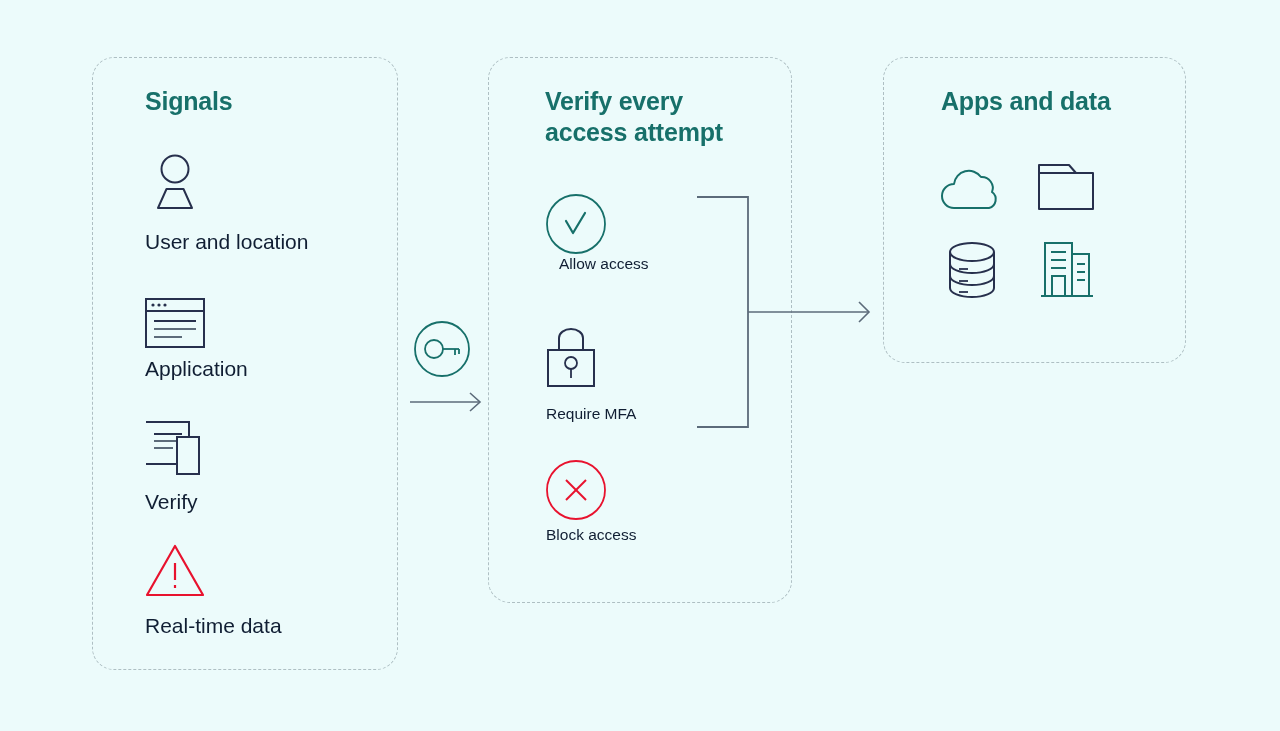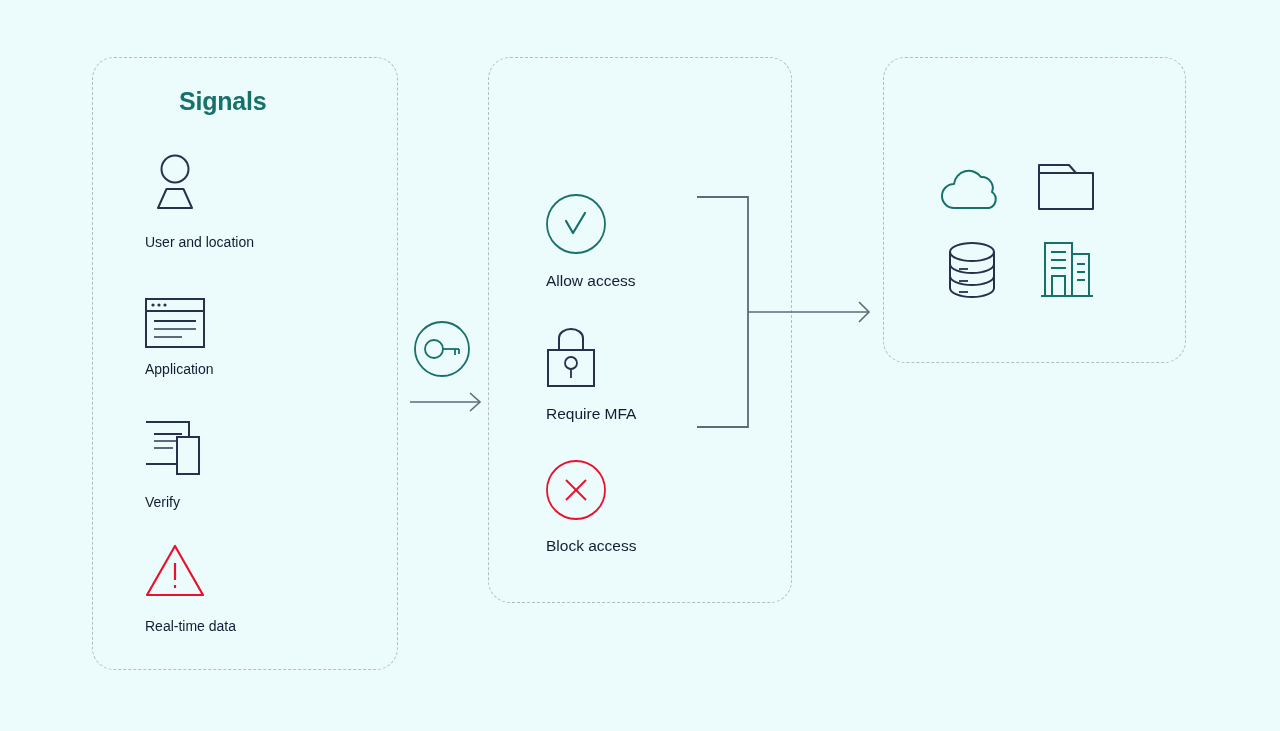--- a/index.html
+++ b/index.html
@@ -34,34 +34,33 @@
   #panel-apps      { left: 883px; top: 57px; width: 303px; height: 306px; }
 
   .panel-title {
     position: absolute;
     color: #17706a;
     font-size: 25px;
     font-weight: 600;
     line-height: 31px;
     letter-spacing: -0.2px;
     white-space: pre-line;
-    margin-left: 34px;
   }
   #title-signals { left: 145px; top: 86px; }
   #title-verify  { left: 545px; top: 86px; }
   #title-apps    { left: 941px; top: 86px; }
 
   
   .signal-item { position: absolute; }
   .signal-icon { position: absolute; left: 0; top: 0; }
   .signal-label {
     position: absolute;
     left: 1px;
     color: #101e33;
-    font-size: 14px;
+    font-size: 21px;
     line-height: 20px;
     white-space: nowrap;
   }
 
   #signal-0 { left: 144px; top: 152px; }
   #signal-1 { left: 144px; top: 297px; }
   #signal-2 { left: 144px; top: 420px; }
   #signal-3 { left: 144px; top: 543px; }
 
   #signal-0 .signal-label { top: 80px; }
@@ -75,23 +74,23 @@
     position: absolute;
     left: 1px;
     color: #101e33;
     font-size: 15.5px;
     line-height: 20px;
     white-space: nowrap;
   }
   #decision-0 { left: 545px; top: 193px; }
   #decision-1 { left: 545px; top: 328px; }
   #decision-2 { left: 545px; top: 459px; }
-  #decision-0 .decision-label { top: 78px; }
+  #decision-0 .decision-label { top: 61px; margin-left: 13px; }
   #decision-1 .decision-label { top: 76px; }
-  #decision-2 .decision-label { top: 77px; }
+  #decision-2 .decision-label { top: 66px; }
 
   
   .app-icon { position: absolute; }
   #app-0 { left: 941px; top: 162px; }
   #app-1 { left: 1036px; top: 162px; }
   #app-2 { left: 941px; top: 240px; }
   #app-3 { left: 1036px; top: 240px; }
 
   
   .connector { position: absolute; }
@@ -170,20 +169,22 @@
   </div>
 
   <div class="connector" id="arrow-left">
     <svg width="76" height="20" viewBox="0 0 76 20">
       <line x1="0" y1="10" x2="70" y2="10" stroke="#5c6b7a" stroke-width="1.6"></line>
       <polyline points="60,1 70,10 60,19" fill="none" stroke="#5c6b7a" stroke-width="1.6"></polyline>
     </svg>
   </div>
 
   <div class="panel" id="panel-verify"></div>
+  <div class="panel-title" id="title-verify">Verify every
+access attempt</div>
 
   <div class="decision-item" id="decision-0">
     <span class="signal-icon">
       <svg width="62" height="62" viewBox="0 0 62 62">
         <circle cx="31" cy="31" r="29" fill="none" stroke="#17706a" stroke-width="1.8"></circle>
         <polyline points="21,28 28,40 40,20" fill="none" stroke="#17706a" stroke-width="2.2" stroke-linejoin="round" stroke-linecap="round"></polyline>
       </svg>
     </span>
     <span class="decision-label">Allow access</span>
   </div>
@@ -213,20 +214,21 @@
 
   <div class="connector" id="bracket">
     <svg width="190" height="240" viewBox="0 0 190 240">
       <polyline points="0,5 51,5 51,235 0,235" fill="none" stroke="#5c6b7a" stroke-width="1.8"></polyline>
       <line x1="51" y1="120" x2="172" y2="120" stroke="#5c6b7a" stroke-width="1.6"></line>
       <polyline points="162,110 172,120 162,130" fill="none" stroke="#5c6b7a" stroke-width="1.6"></polyline>
     </svg>
   </div>
 
   <div class="panel" id="panel-apps"></div>
+  <div class="panel-title" id="title-apps">Apps and data</div>
 
   <div class="app-icon" id="app-0">
     <svg width="62" height="52" viewBox="0 0 62 52">
       <path d="M13 46 A12 12 0 0 1 13 22 A15 15 0 0 1 40 15 A11 11 0 0 1 51 30 A9 9 0 0 1 48 46 Z" fill="none" stroke="#17706a" stroke-width="2" stroke-linejoin="round"></path>
     </svg>
   </div>
 
   <div class="app-icon" id="app-1">
     <svg width="62" height="52" viewBox="0 0 62 52">
       <path d="M3 3 L33 3 L40 11 L57 11 L57 47 L3 47 Z" fill="none" stroke="#27304d" stroke-width="2" stroke-linejoin="round"></path>

